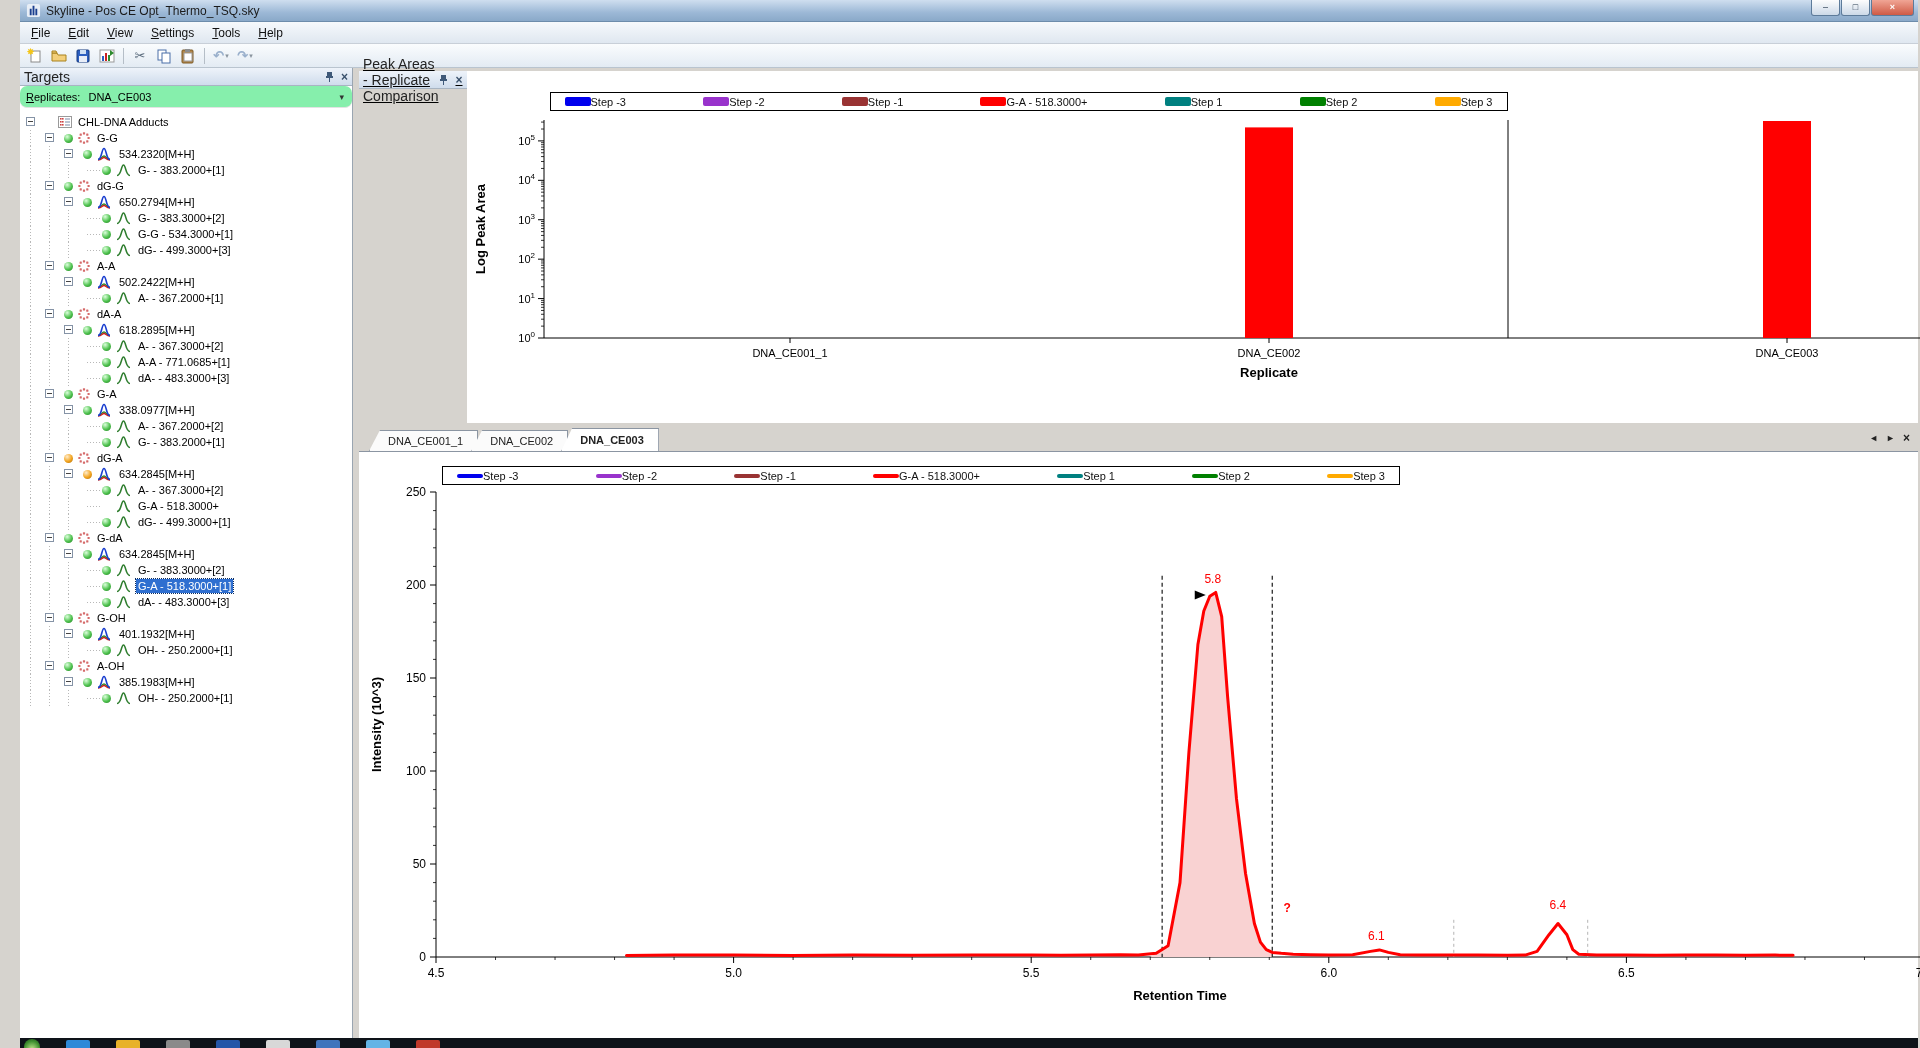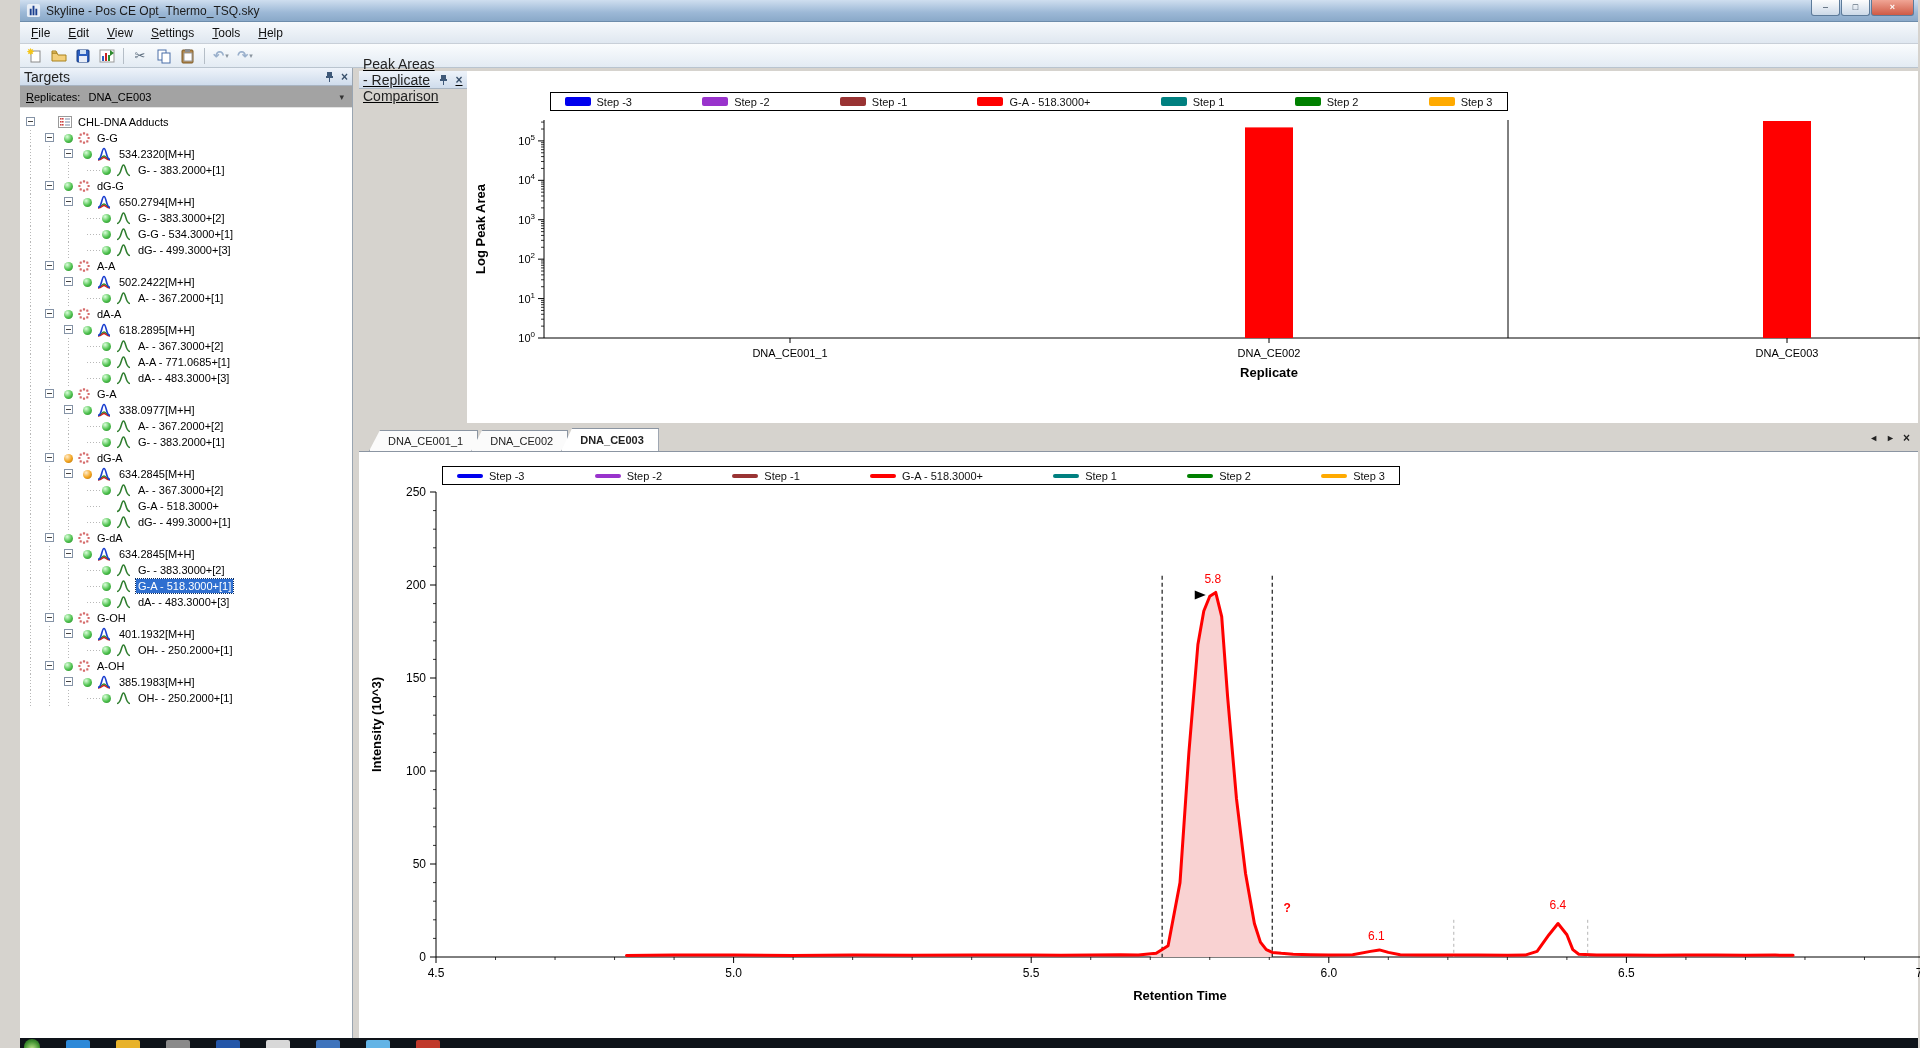--- a/index.html
+++ b/index.html
@@ -28,21 +28,21 @@
   .main { flex:1 1 auto; display:flex; min-height:0; }
   .targets-panel { width:333px; flex:0 0 333px; display:flex; flex-direction:column; border-right:1px solid #9aa5b1; background:#fff;}
   .splitter { width:6px; flex:0 0 6px; background:#d6d3ce; cursor:col-resize;}
   .right-col { flex:1 1 auto; display:flex; flex-direction:column; min-width:0; background:#d6d3ce;}
 
   .panel-header { height:18px; background:linear-gradient(#eef3fa,#cfdcec); border-bottom:1px solid #a8b4c2; display:flex; align-items:center; padding:0 4px; flex:0 0 18px;}
   .panel-header .ph-title { font-size:14px; color:#222; }
   .ph-btns { margin-left:auto; display:flex; align-items:center; gap:6px;}
   .ph-x { font-size:12px; font-weight:bold; color:#39506b; line-height:10px; cursor:pointer;}
 
-  .replicates-row { height:22px; flex:0 0 22px; background:#a3a3a3; border-bottom:1px solid #e3e3e3; display:flex; align-items:center; padding:0 6px; }
+  .replicates-row { height:22px; flex:0 0 22px; background:#86efac; border-bottom:1px solid #e3e3e3; display:flex; align-items:center; padding:0 6px;border-radius:7px; }
   .replicates-label { font-size:11px; margin-right:8px; }
   .replicates-combo { flex:1; display:flex; align-items:center; font-size:11px; cursor:pointer;}
   .replicates-combo .arrow { margin-left:auto; font-size:9px; color:#333; padding-right:2px;}
 
   .tree { flex:1 1 auto; overflow:hidden; background:#fff; padding-top:6px; position:relative;}
   .tree-row { height:16px; display:flex; align-items:center; font-size:11px; white-space:nowrap; padding-left:6px; cursor:default;}
   .guide { width:19px; height:16px; flex:0 0 19px; background-image:repeating-linear-gradient(to bottom,#b8b8b8 0 1px,transparent 1px 3px); background-size:1px 100%; background-repeat:no-repeat; background-position:4px 0;}
   .stub { width:19px; height:16px; flex:0 0 19px; background-image:repeating-linear-gradient(to right,#b8b8b8 0 1px,transparent 1px 3px); background-size:100% 1px; background-repeat:no-repeat; background-position:4px 8px;}
   .expander { width:19px; height:16px; flex:0 0 19px; position:relative;}
   .expander .box { position:absolute; left:0px; top:3px; width:9px; height:9px; background:#fff; border:1px solid #8593a6;}
@@ -52,21 +52,21 @@
   .dot.orange { background:radial-gradient(circle at 35% 30%, #ffeccb, #f2a41f 55%, #a96807);}
   .dot.none { background:transparent; }
   .node-icon { margin-right:4px; flex:0 0 auto; display:inline-flex;}
   .node-label { padding:1px 2px; color:#000;}
   .node-label.selected { background:#2f6fd0; color:#fff; outline:1px dotted #0b2c60;}
 
   
   .pa-panel { flex:0 0 352px; display:flex; flex-direction:row; margin-top:3px;text-decoration:underline;}
   .pa-body { position:relative; flex:1; background:#fff; }
   .legend { position:absolute; left:83px; top:21px; width:958px; height:19px; border:1px solid #000; background:#fff; display:flex; align-items:center; justify-content:space-between; padding:0 14px; z-index:5;}
-  .legend-item { display:flex; align-items:center; gap:6px; font-size:11px; color:#111;}
+  .legend-item { display:flex; align-items:center; font-size:11px; color:#111;}
   .legend-swatch { width:26px; height:9px; border-radius:2px;}
   .legend.thin .legend-swatch { height:4px; }
   .chart-svg { position:absolute; left:0; top:0; }
 
   
   .tabs-row { height:26px; flex:0 0 26px; display:flex; align-items:flex-end; padding-left:10px; background:#d6d3ce; position:relative; margin-top:2px;}
   .tab { height:21px; background:#fbfbfb; border:1px solid #8b95a2; border-bottom:none; font-size:11px; color:#222; padding:4px 14px 0 18px; clip-path:polygon(11px 0, 100% 0, 100% 100%, 0 100%); margin-right:-7px; cursor:pointer;}
   .tab.active { background:#fff; font-weight:bold; height:23px; z-index:3; padding-top:5px;}
   .tabs-btns { position:absolute; right:8px; top:6px; display:flex; gap:8px; align-items:center;}
   .tabs-btns span { font-size:9px; color:#222; cursor:pointer;}

